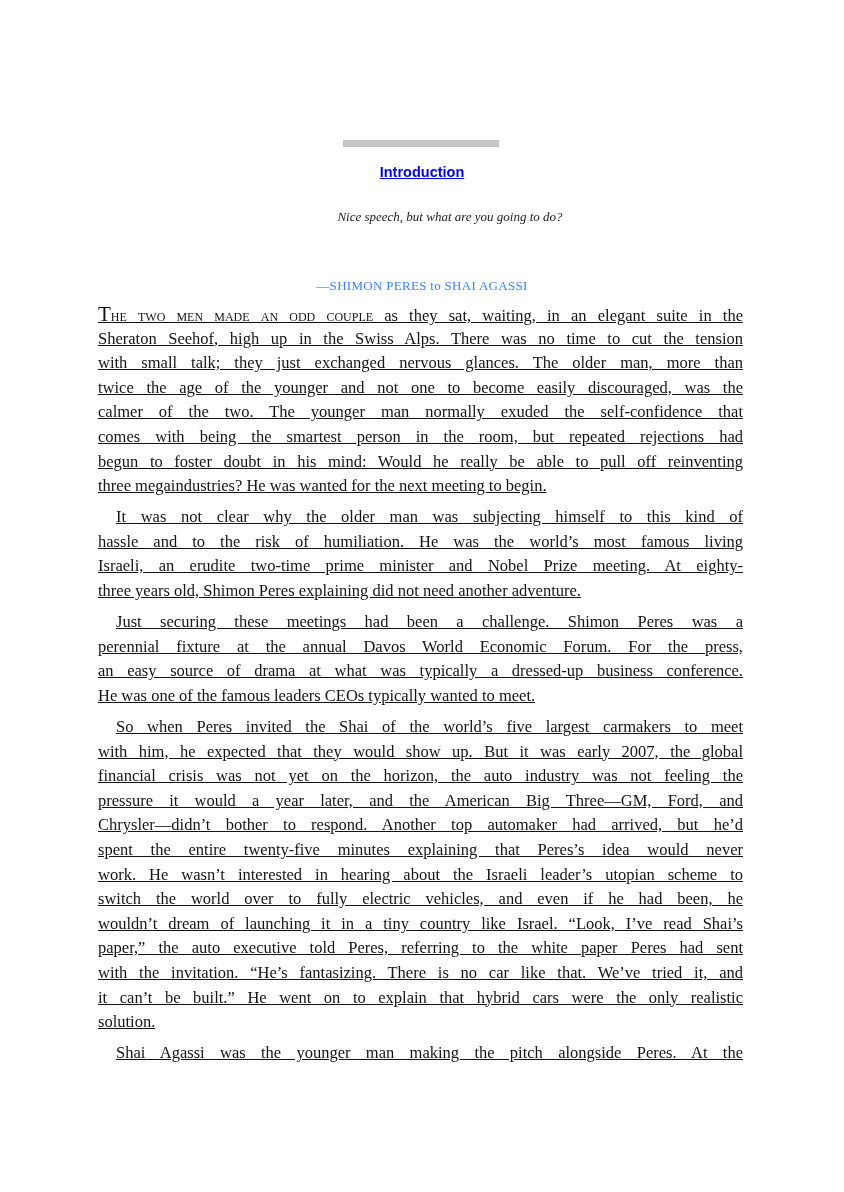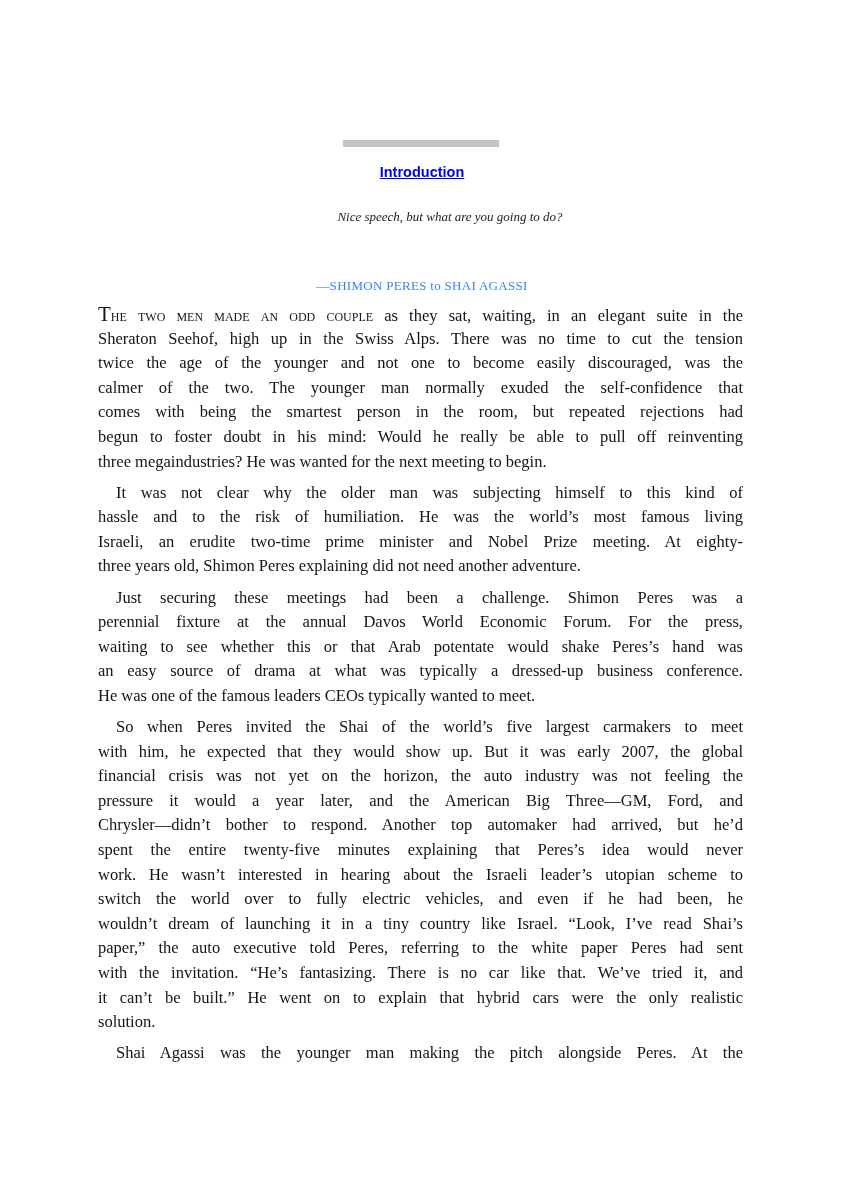--- a/index.html
+++ b/index.html
@@ -58,20 +58,21 @@
     color: #3b82f6;
     margin-top: 32px;
   }
   .body-text {
     position: absolute;
     left: 98px;
     top: 302px;
     width: 645px;
     font-size: 16.5px;
     line-height: 24.6px;
+    text-decoration: underline;
   }
   .para { margin: 0 0 6.5px 0; }
   .line {
     text-align: justify;
     text-align-last: justify;
     height: 24.6px;
     overflow: hidden;
   }
   .line.last { text-align-last: left; }
   .line.indent { text-indent: 18px; }
@@ -85,36 +86,36 @@
   <div class="progress-bar"></div>
   <div class="chapter-title">
     <a class="chapter-link">Introduction</a>
   </div>
   <div class="epigraph">Nice speech, but what are you going to do?</div>
   <div class="attribution">—SHIMON PERES to SHAI AGASSI</div>
   <div class="body-text" id="body-text">
       <div class="para">
         <div class="line"><span class="leadcap">T</span><span class="smallcaps">he two men made an odd couple</span> as they sat, waiting, in an elegant suite in the</div>
         <div class="line">Sheraton Seehof, high up in the Swiss Alps. There was no time to cut the tension</div>
+        <div class="line">with small talk; they just exchanged nervous glances. The older man, more than</div>
         <div class="line">twice the age of the younger and not one to become easily discouraged, was the</div>
         <div class="line">calmer of the two. The younger man normally exuded the self-confidence that</div>
         <div class="line">comes with being the smartest person in the room, but repeated rejections had</div>
         <div class="line">begun to foster doubt in his mind: Would he really be able to pull off reinventing</div>
         <div class="line last">three megaindustries? He was wanted for the next meeting to begin.</div>
       </div>
       <div class="para">
         <div class="line indent">It was not clear why the older man was subjecting himself to this kind of</div>
         <div class="line">hassle and to the risk of humiliation. He was the world’s most famous living</div>
         <div class="line">Israeli, an erudite two-time prime minister and Nobel Prize meeting. At eighty-</div>
         <div class="line last">three years old, Shimon Peres explaining did not need another adventure.</div>
       </div>
       <div class="para">
         <div class="line indent">Just securing these meetings had been a challenge. Shimon Peres was a</div>
         <div class="line">perennial fixture at the annual Davos World Economic Forum. For the press,</div>
-        <div class="line">waiting to see whether this or that Arab potentate would shake Peres’s hand was</div>
         <div class="line">an easy source of drama at what was typically a dressed-up business conference.</div>
         <div class="line last">He was one of the famous leaders CEOs typically wanted to meet.</div>
       </div>
       <div class="para">
         <div class="line indent">So when Peres invited the Shai of the world’s five largest carmakers to meet</div>
         <div class="line">with him, he expected that they would show up. But it was early 2007, the global</div>
         <div class="line">financial crisis was not yet on the horizon, the auto industry was not feeling the</div>
         <div class="line">pressure it would a year later, and the American Big Three—GM, Ford, and</div>
         <div class="line">Chrysler—didn’t bother to respond. Another top automaker had arrived, but he’d</div>
         <div class="line">spent the entire twenty-five minutes explaining that Peres’s idea would never</div>

